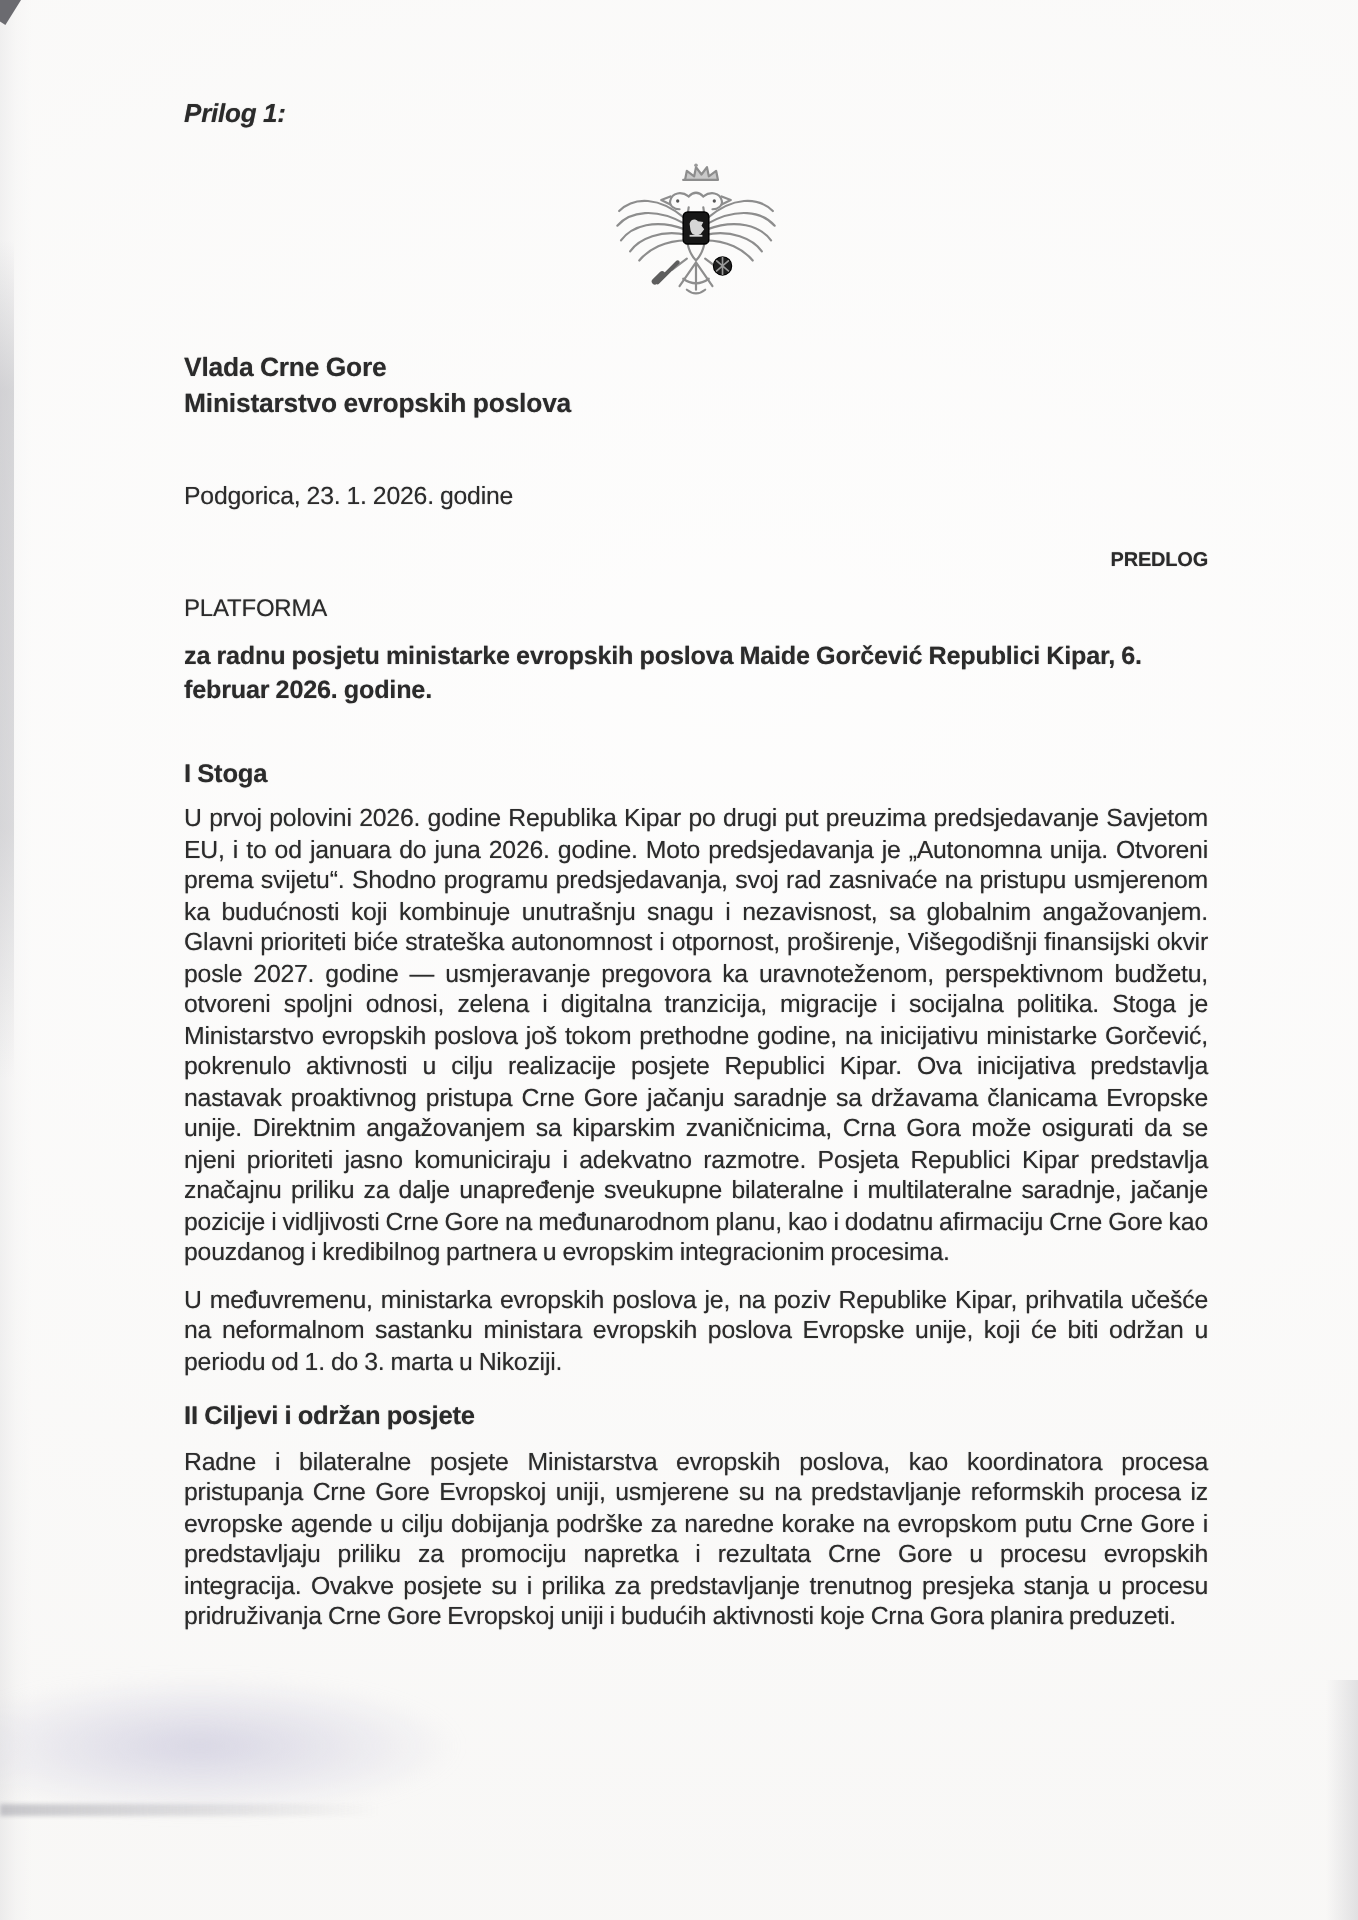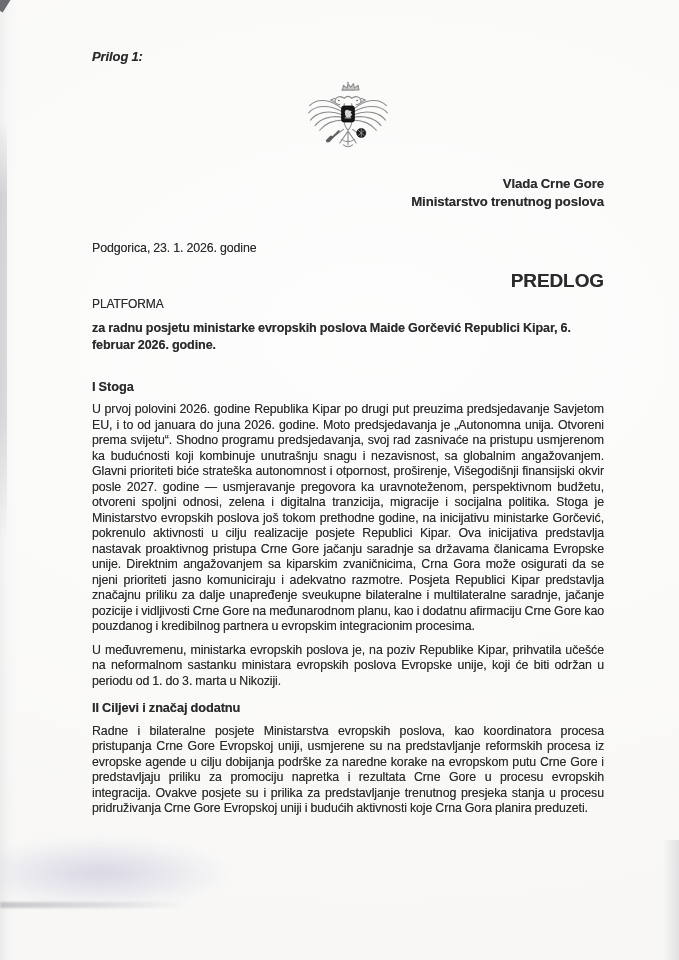--- a/index.html
+++ b/index.html
@@ -46,23 +46,23 @@
     font-size:12.4px;line-height:15.5px;
     letter-spacing:-0.1px;word-spacing:-0.3px;
     text-shadow:0 0 .45px rgba(43,43,43,.55);
   }
   .prilog{
     margin:49px 0 0 0;
     font-weight:bold;font-style:italic;font-size:13px;
   }
   .coa-wrap{margin:14px 0 0 0;text-align:center;}
   .coa-wrap svg{display:inline-block;}
-  .org{margin:6px 0 0 0;text-align:right;font-weight:bold;font-size:13.2px;line-height:17.5px;}
+  .org{margin:6px 0 0 0;text-align:left;font-weight:bold;font-size:13.2px;line-height:17.5px;}
   .dateline{margin:31px 0 16px 0;}
-  .predlog{margin:7px 0 0 0;text-align:right;font-weight:bold;font-size:19px;}
+  .predlog{margin:7px 0 0 0;text-align:right;font-weight:bold;font-size:10px;}
   .doc-title{margin:9px 0 0 0;text-align:left;font-weight:normal;font-size:12px;}
   .doc-subtitle{margin:7px 0 0 0;font-weight:bold;font-size:12.6px;line-height:17px;}
   .sec-heading{margin:25px 0 0 0;font-weight:bold;font-size:12.8px;}
   .sec-heading.second{margin-top:11px;}
   .para{margin:8px 0 0 0;text-align:justify;}
 </style>
 </head>
 <body>
 
 <div class="page">
@@ -121,32 +121,32 @@
         <path d="M46.5 36 c0.5-2.5 3-3 4.5-1.5 l3 0.5 -1 2 1.5 2 -2 2.5 c-2.5 1.5 -5 0.5 -5.5-2 z" fill="#d6d6d6"></path>
         <path d="M46.5 42.5 h7" stroke="#d6d6d6" stroke-width="1"></path>
 
         <circle cx="64.5" cy="59" r="5" fill="#1e1e1e" stroke="#000" stroke-width="0.6"></circle>
         <path d="M61 56 l7 6 M68 56 l-7 6 M64.5 54 v10" stroke="#9a9a9a" stroke-width="0.9"></path>
       </svg>
     </div>
 
     <div class="org">
       <div>Vlada Crne Gore</div>
-      <div>Ministarstvo trenutnog poslova</div>
+      <div>Ministarstvo evropskih poslova</div>
     </div>
 
     <p class="dateline">Podgorica, 23. 1. 2026. godine</p>
 
     <p class="predlog">PREDLOG</p>
 
     <h1 class="doc-title">PLATFORMA</h1>
 
     <h2 class="doc-subtitle">za radnu posjetu ministarke evropskih poslova Maide Gorčević Republici Kipar, 6. februar 2026. godine.</h2>
 
     <h3 class="sec-heading">I Stoga</h3>
     <p class="para">U prvoj polovini 2026. godine Republika Kipar po drugi put preuzima predsjedavanje Savjetom EU, i to od januara do juna 2026. godine. Moto predsjedavanja je „Autonomna unija. Otvoreni prema svijetu“. Shodno programu predsjedavanja, svoj rad zasnivaće na pristupu usmjerenom ka budućnosti koji kombinuje unutrašnju snagu i nezavisnost, sa globalnim angažovanjem. Glavni prioriteti biće strateška autonomnost i otpornost, proširenje, Višegodišnji finansijski okvir posle 2027. godine — usmjeravanje pregovora ka uravnoteženom, perspektivnom budžetu, otvoreni spoljni odnosi, zelena i digitalna tranzicija, migracije i socijalna politika. Stoga je Ministarstvo evropskih poslova još tokom prethodne godine, na inicijativu ministarke Gorčević, pokrenulo aktivnosti u cilju realizacije posjete Republici Kipar. Ova inicijativa predstavlja nastavak proaktivnog pristupa Crne Gore jačanju saradnje sa državama članicama Evropske unije. Direktnim angažovanjem sa kiparskim zvaničnicima, Crna Gora može osigurati da se njeni prioriteti jasno komuniciraju i adekvatno razmotre. Posjeta Republici Kipar predstavlja značajnu priliku za dalje unapređenje sveukupne bilateralne i multilateralne saradnje, jačanje pozicije i vidljivosti Crne Gore na međunarodnom planu, kao i dodatnu afirmaciju Crne Gore kao pouzdanog i kredibilnog partnera u evropskim integracionim procesima.</p>
     <p class="para">U međuvremenu, ministarka evropskih poslova je, na poziv Republike Kipar, prihvatila učešće na neformalnom sastanku ministara evropskih poslova Evropske unije, koji će biti održan u periodu od 1. do 3. marta u Nikoziji.</p>
 
-    <h3 class="sec-heading second">II Ciljevi i značaj dodatnu</h3>
+    <h3 class="sec-heading second">II Ciljevi i održan posjete</h3>
     <p class="para">Radne i bilateralne posjete Ministarstva evropskih poslova, kao koordinatora procesa pristupanja Crne Gore Evropskoj uniji, usmjerene su na predstavljanje reformskih procesa iz evropske agende u cilju dobijanja podrške za naredne korake na evropskom putu Crne Gore i predstavljaju priliku za promociju napretka i rezultata Crne Gore u procesu evropskih integracija. Ovakve posjete su i prilika za predstavljanje trenutnog presjeka stanja u procesu pridruživanja Crne Gore Evropskoj uniji i budućih aktivnosti koje Crna Gora planira preduzeti.</p>
 
   </div>
 </div>
 
 </body></html>

